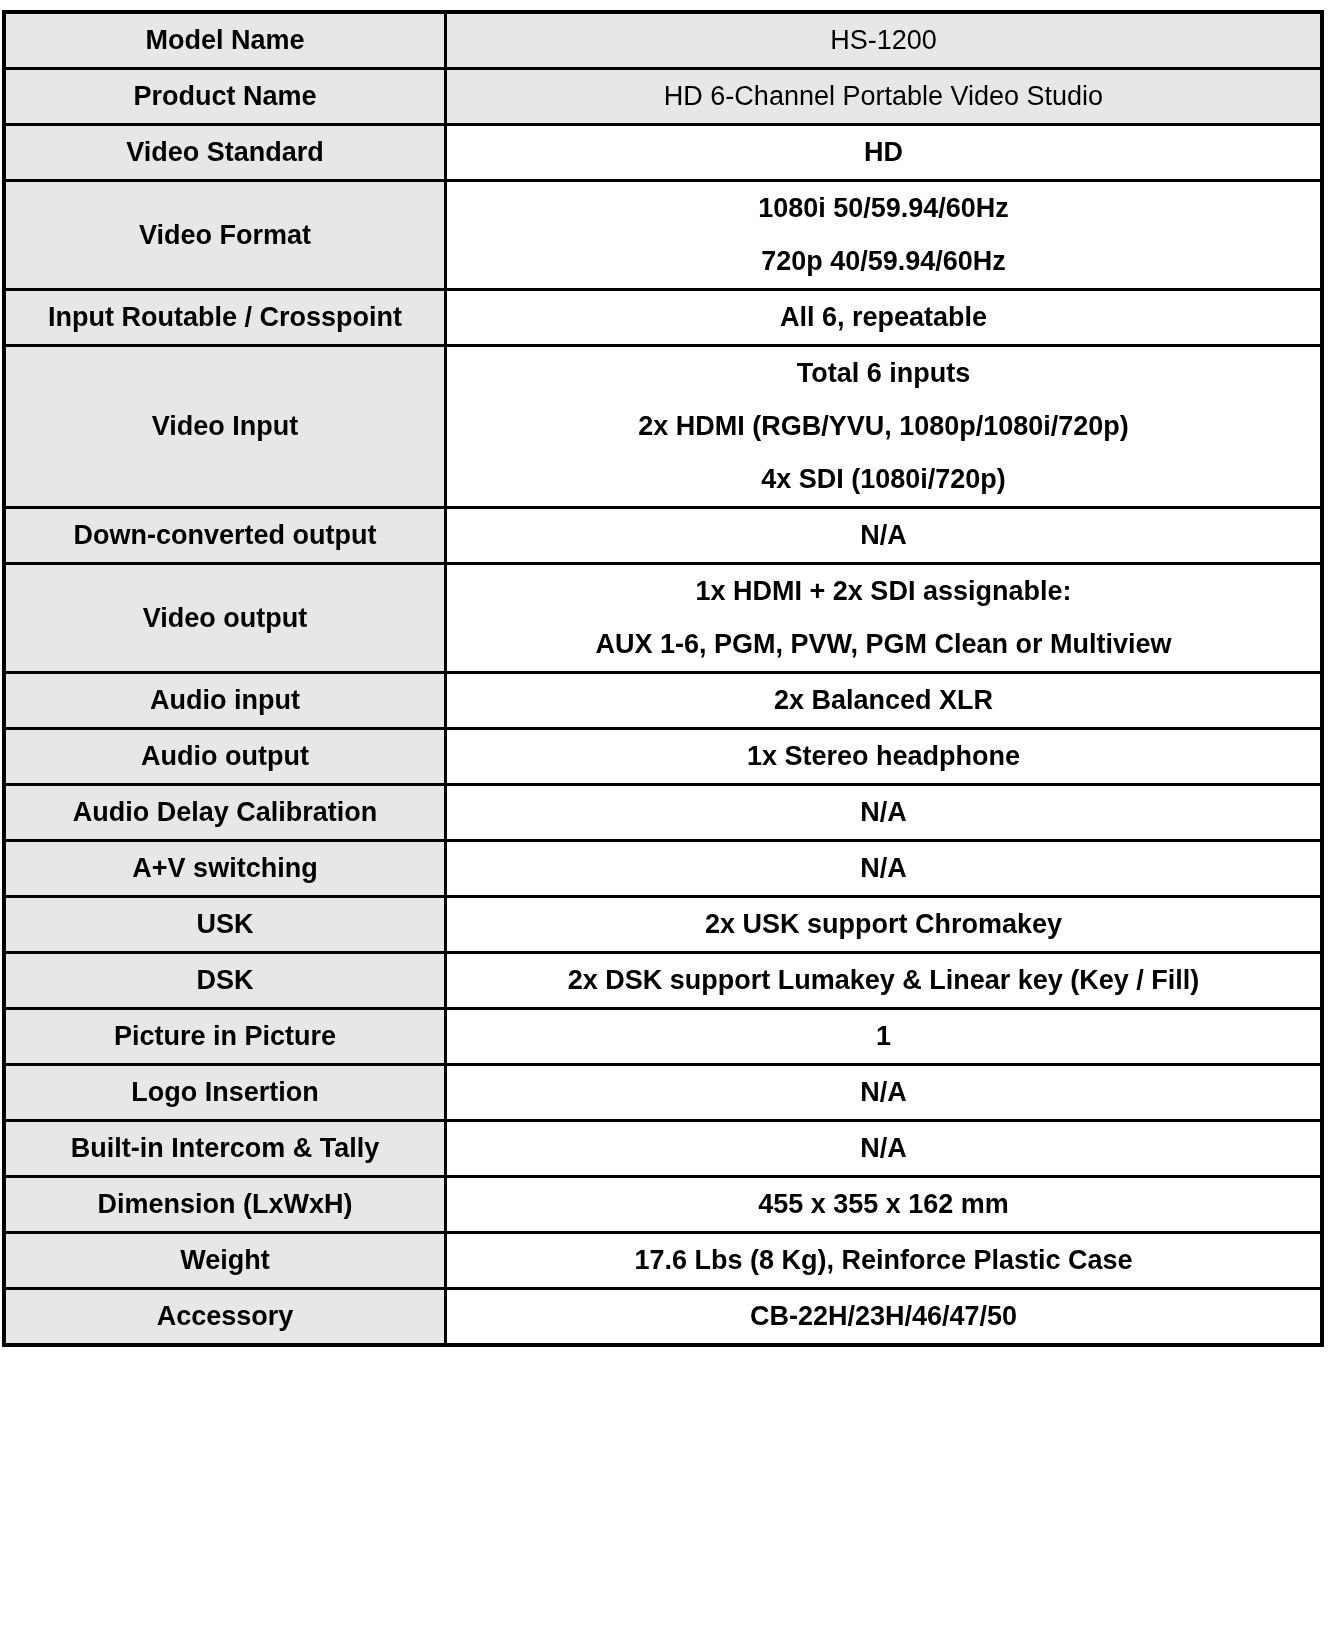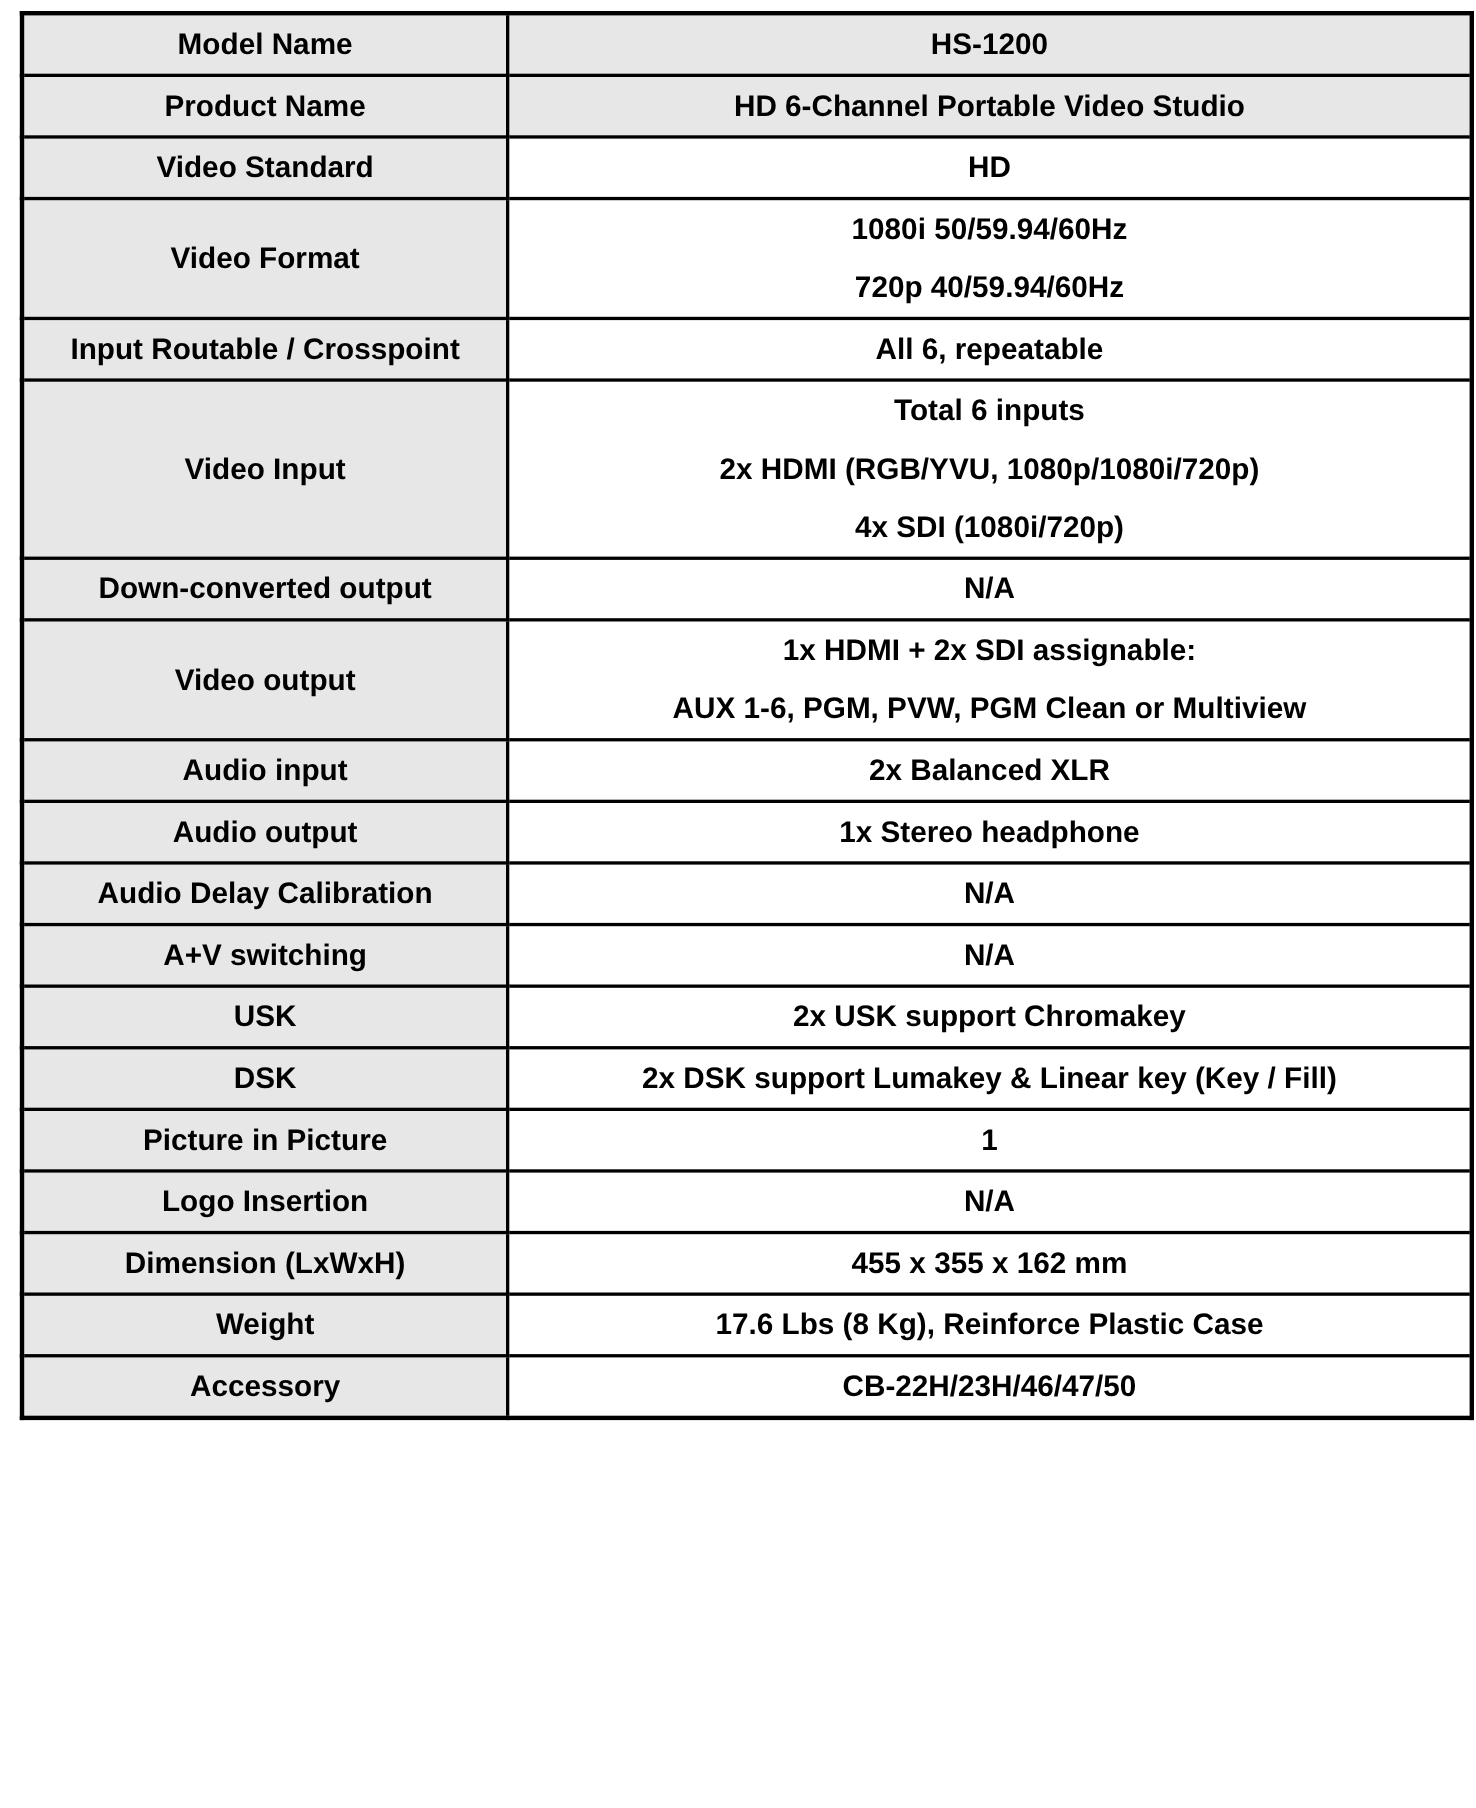--- a/index.html
+++ b/index.html
@@ -12,21 +12,21 @@
     margin:0;
     padding:0;
     background:#ffffff;
     font-family:"Liberation Sans","DejaVu Sans",sans-serif;
     color:var(--text);
   }
   .page{
     width:1342px;
     height:1644px;
     box-sizing:border-box;
-    padding:10px 10px 0 18px;
+    padding:10px 10px 0 2px;
   }
   table.spec{
     width:1322px;
     border-collapse:collapse;
     border:4px solid var(--border);
     table-layout:fixed;
   }
   table.spec th,
   table.spec td{
     border:3px solid var(--border);
@@ -39,21 +39,21 @@
     width:438px;
     background:var(--label-bg);
     font-weight:bold;
   }
   table.spec td{
     background:var(--value-bg);
     font-weight:bold;
   }
   table.spec td.emph{
     background:var(--label-bg);
-    font-weight:bold;
+    font-weight:normal;
   }
   .line{
     line-height:53px;
     white-space:nowrap;
   }
 </style>
 </head>
 <body>
 
 <div class="page">
@@ -153,20 +153,26 @@
             <div class="line">1</div>
           </td>
         </tr>
         <tr>
           <th>Logo Insertion</th>
           <td>
             <div class="line">N/A</div>
           </td>
         </tr>
         <tr>
+          <th>Built-in Intercom &amp; Tally</th>
+          <td>
+            <div class="line">N/A</div>
+          </td>
+        </tr>
+        <tr>
           <th>Dimension (LxWxH)</th>
           <td>
             <div class="line">455 x 355 x 162 mm</div>
           </td>
         </tr>
         <tr>
           <th>Weight</th>
           <td>
             <div class="line">17.6 Lbs (8 Kg), Reinforce Plastic Case</div>
           </td>

